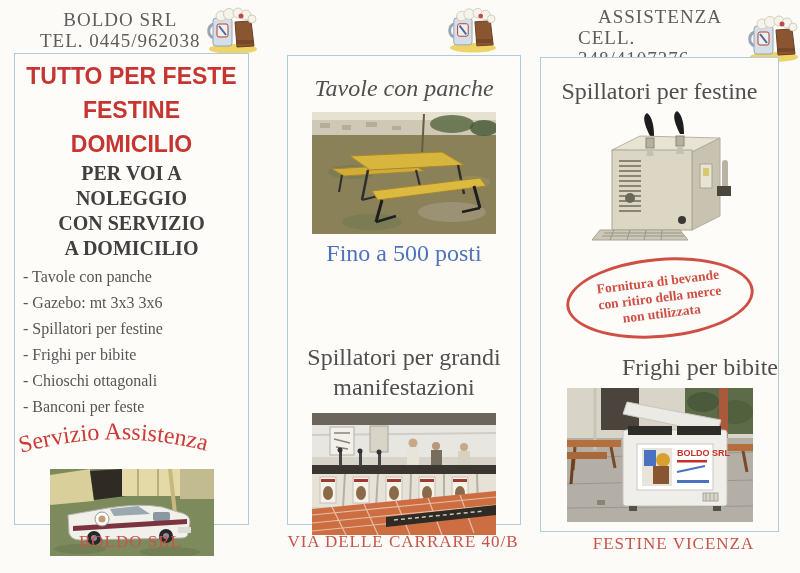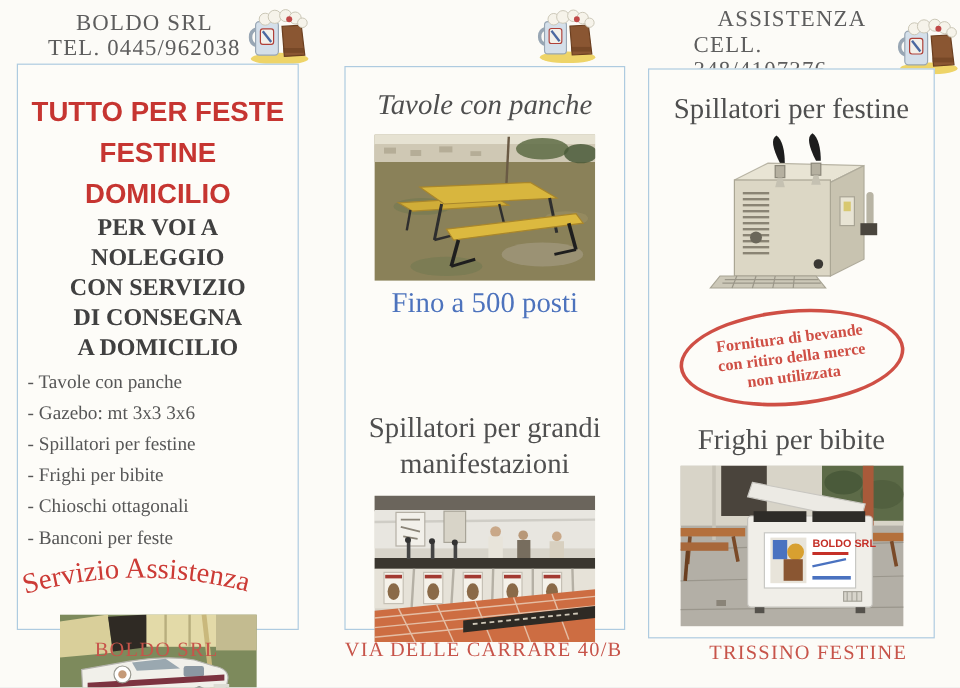--- a/index.html
+++ b/index.html
@@ -17,21 +17,21 @@
   .hdr-icon{width:52px;height:48px;flex:0 0 auto;}
   .mid-icon{position:absolute;left:448px;top:6px;width:50px;height:47px;}
   
   .panel{position:absolute;border:1px solid #aecbe0;background:#fdfcf8;}
   .panel-left{left:14px;top:53px;width:233px;height:470px;}
   .panel-mid{left:287px;top:55px;width:232px;height:468px;}
   .panel-right{left:540px;top:57px;width:237px;height:473px;}
   
   .t-red{color:#c63531;font-family:"Liberation Sans", sans-serif;font-weight:bold;
     font-size:23px;line-height:34px;text-align:center;}
-  .t-red.first{margin-top:22px;}
+  .t-red.first{margin-top:5px;}
   .t-blue{color:#404040;font-weight:bold;font-size:20px;line-height:25px;text-align:center;}
   .rental-list{margin-top:3px;padding-left:8px;color:#565656;font-size:16px;line-height:26px;}
   .arc-wrap{width:224px;height:44px;margin:1px auto 0;}
   .photo{display:block;margin:0 auto;border:0;}
   
   .h-gray{color:#4f4f4f;font-size:24px;line-height:30px;text-align:center;}
   .cap-blue{color:#4d73bd;font-size:24px;text-align:center;}
   
   .stamp{width:182px;height:74px;margin:16px auto 0;border:3px solid #cf4f45;border-radius:50%;
     display:flex;align-items:center;justify-content:center;transform:rotate(-5deg);}
@@ -109,21 +109,20 @@
   </svg></span>
   </div>
 
   <div class="panel panel-left">
     <div class="t-red first">TUTTO PER FESTE</div>
     <div class="t-red">FESTINE</div>
     <div class="t-red">DOMICILIO</div>
     <div class="t-blue">PER VOI A</div>
     <div class="t-blue">NOLEGGIO</div>
     <div class="t-blue">CON SERVIZIO</div>
-    <div class="t-blue">DI CONSEGNA</div>
     <div class="t-blue">A DOMICILIO</div>
     <div class="rental-list">
       <div>- Tavole con panche</div>
       <div>- Gazebo: mt 3x3 3x6</div>
       <div>- Spillatori per festine</div>
       <div>- Frighi per bibite</div>
       <div>- Chioschi ottagonali</div>
       <div>- Banconi per feste</div>
     </div>
     <svg class="arc-wrap" viewBox="0 0 224 44">
@@ -296,21 +295,21 @@
           <line x1="78" y1="120" x2="77" y2="130"></line>
       </g>
     </svg>
     <div class="stamp">
       <div class="stamp-text">
         <div>Fornitura di bevande</div>
         <div>con ritiro della merce</div>
         <div>non utilizzata</div>
       </div>
     </div>
-    <div class="h-gray" style="margin-top:14px;">Frighi per bibite</div>
+    <div class="h-gray" style="margin-top:14px;text-align:right;">Frighi per bibite</div>
     <svg class="photo" style="margin-top:6px;" width="186" height="134" viewBox="0 0 186 134" aria-label="White chest fridge with open lid under a gazebo">
       <rect width="186" height="134" fill="#b3afa6"></rect>
       <rect x="0" y="0" width="186" height="50" fill="#d8d4c8"></rect>
       <rect x="34" y="0" width="38" height="42" fill="#4a443c"></rect>
       <rect x="118" y="0" width="68" height="46" fill="#5d6b48"></rect>
       <ellipse cx="136" cy="14" rx="16" ry="10" fill="#4a5a3a"></ellipse>
       <ellipse cx="168" cy="24" rx="18" ry="12" fill="#52603f"></ellipse>
       <rect x="152" y="0" width="9" height="50" fill="#a85a3a"></rect>
       <line x1="28" y1="0" x2="28" y2="62" stroke="#c8c4b8" stroke-width="3"></line>
       <line x1="0" y1="70" x2="186" y2="64" stroke="#9a968c" stroke-width="1"></line>
@@ -339,15 +338,15 @@
       <rect x="110" y="92" width="32" height="3" fill="#4a72c0"></rect>
       <rect x="136" y="105" width="15" height="8" fill="#d8d5cc" stroke="#a8a59c"></rect>
       <line x1="139" y1="105" x2="139" y2="113" stroke="#a8a59c"></line>
       <line x1="143" y1="105" x2="143" y2="113" stroke="#a8a59c"></line>
       <line x1="147" y1="105" x2="147" y2="113" stroke="#a8a59c"></line>
       <rect x="62" y="118" width="8" height="5" fill="#55524c"></rect>
       <rect x="146" y="118" width="8" height="5" fill="#55524c"></rect>
       <rect x="30" y="112" width="8" height="5" fill="#8a8478"></rect>
     </svg>
   </div>
-  <div class="foot foot-right">TRISSINO FESTINE</div>
+  <div class="foot foot-right">FESTINE VICENZA</div>
 
 </div>
 
 </body></html>

